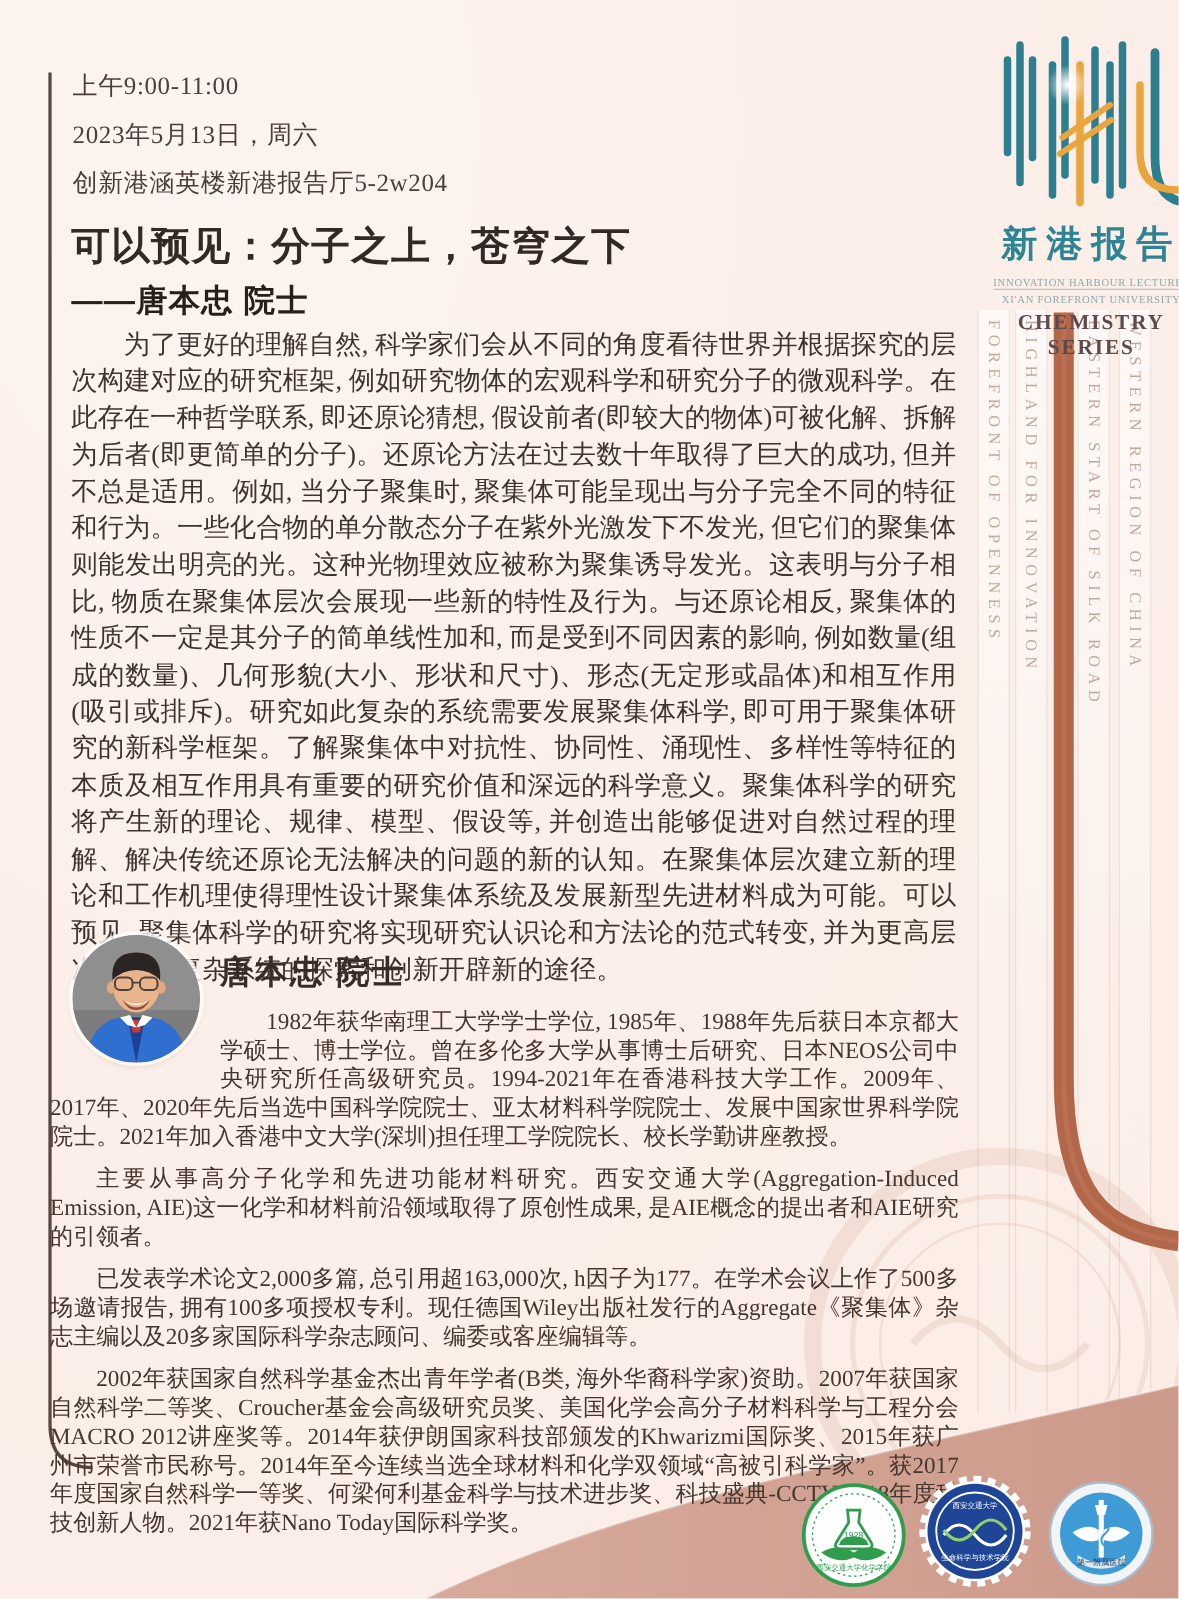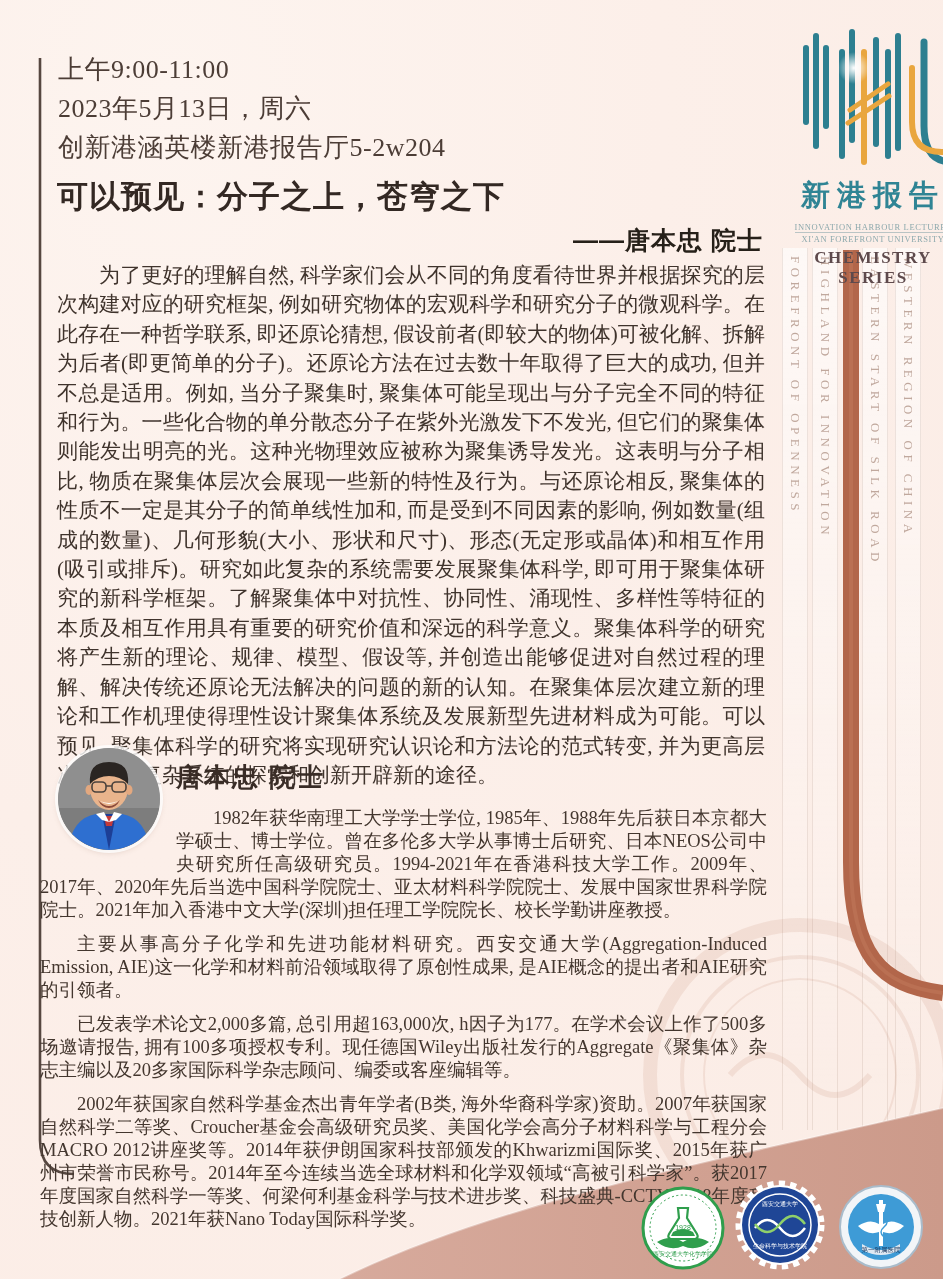--- a/index.html
+++ b/index.html
@@ -17,28 +17,28 @@
     writing-mode:vertical-rl;
     line-height:24px;
     font-family:"Liberation Serif","DejaVu Serif",serif;
     font-variant:small-caps;
     font-size:13px;letter-spacing:4.5px;color:#c0a89d;
     padding-top:8px;box-sizing:border-box;text-align:left;
   }
   
   .schedule{
     position:absolute;left:58px;top:50px;width:660px;
-    font-size:26px;line-height:39px;color:#4c3d36;letter-spacing:.5px;
+    font-size:20px;line-height:39px;color:#4c3d36;letter-spacing:.5px;
   }
   .title{
     position:absolute;left:57px;top:176px;width:710px;
     font-size:31px;font-weight:bold;color:#332823;letter-spacing:1px;
   }
   .speaker-line{
-    position:absolute;left:57px;top:224px;width:706px;text-align:right;
+    position:absolute;left:57px;top:224px;width:706px;text-align:left;
     font-family:"Liberation Sans","DejaVu Sans",sans-serif;
     font-size:25px;font-weight:bold;color:#262019;letter-spacing:1px;
   }
   
   .abstract{
     position:absolute;left:57px;top:261px;width:708px;
     font-size:21px;line-height:29.4px;color:#3f332c;
     text-align:justify;text-indent:2em;
   }
   

